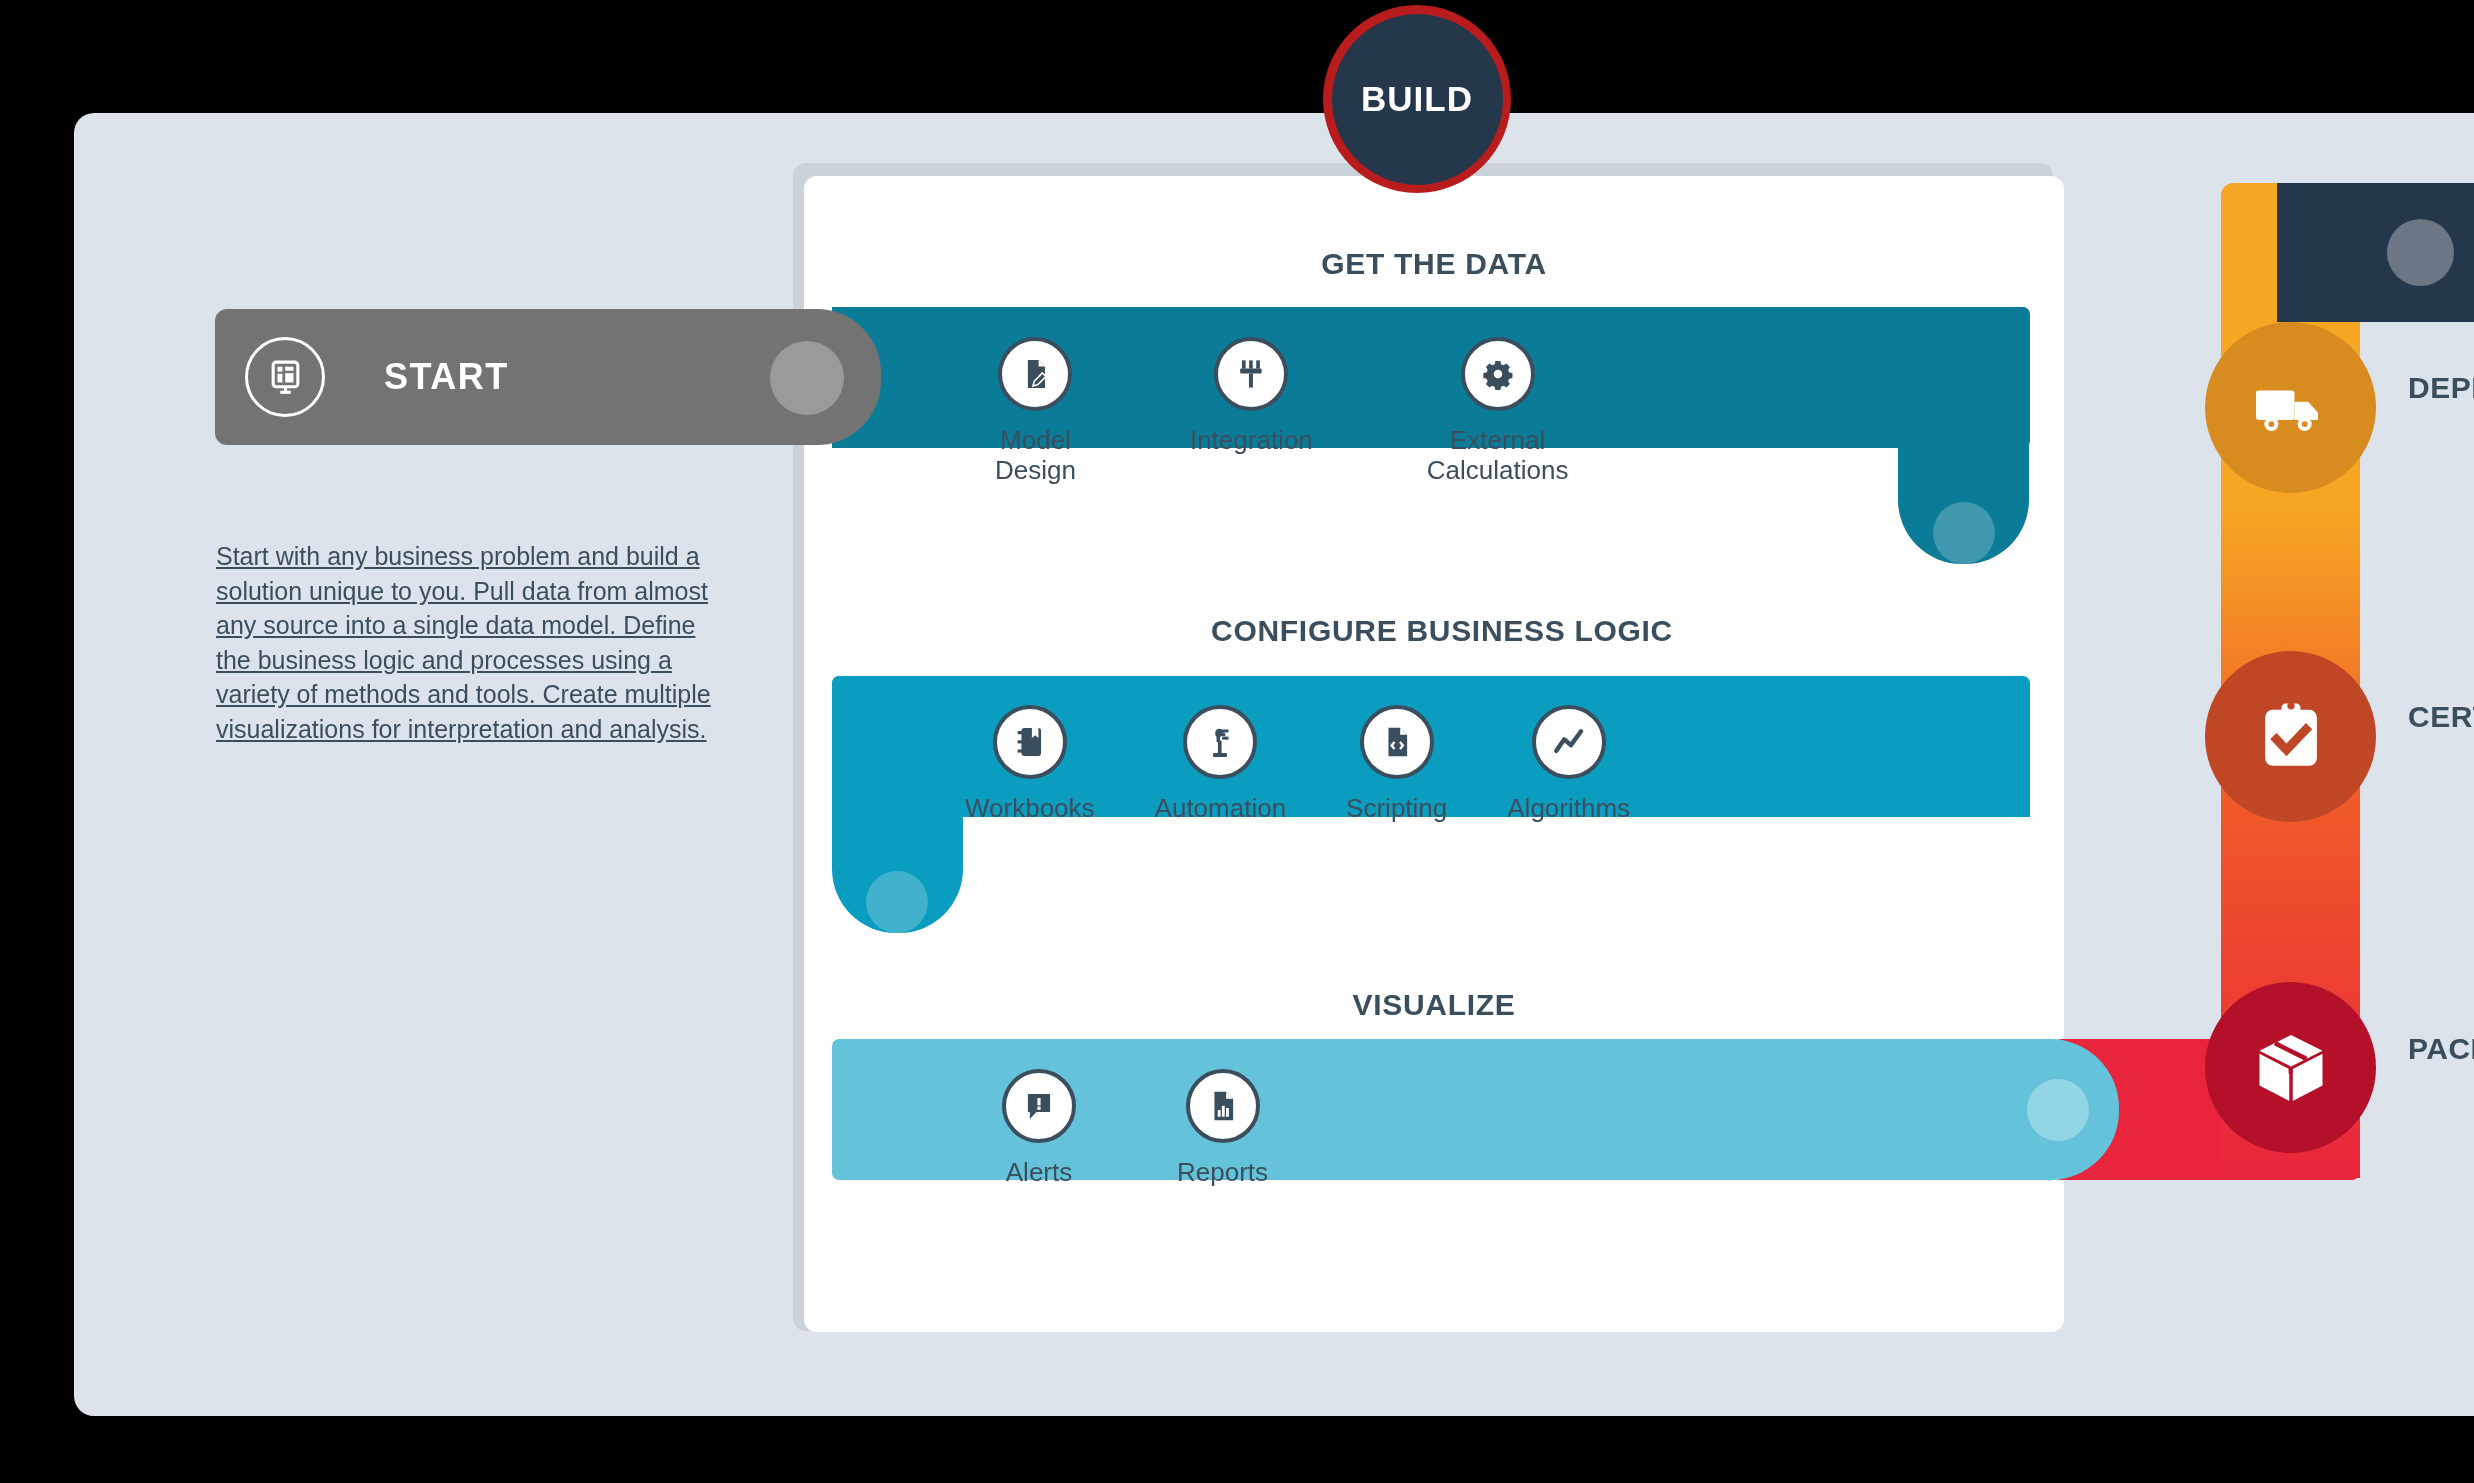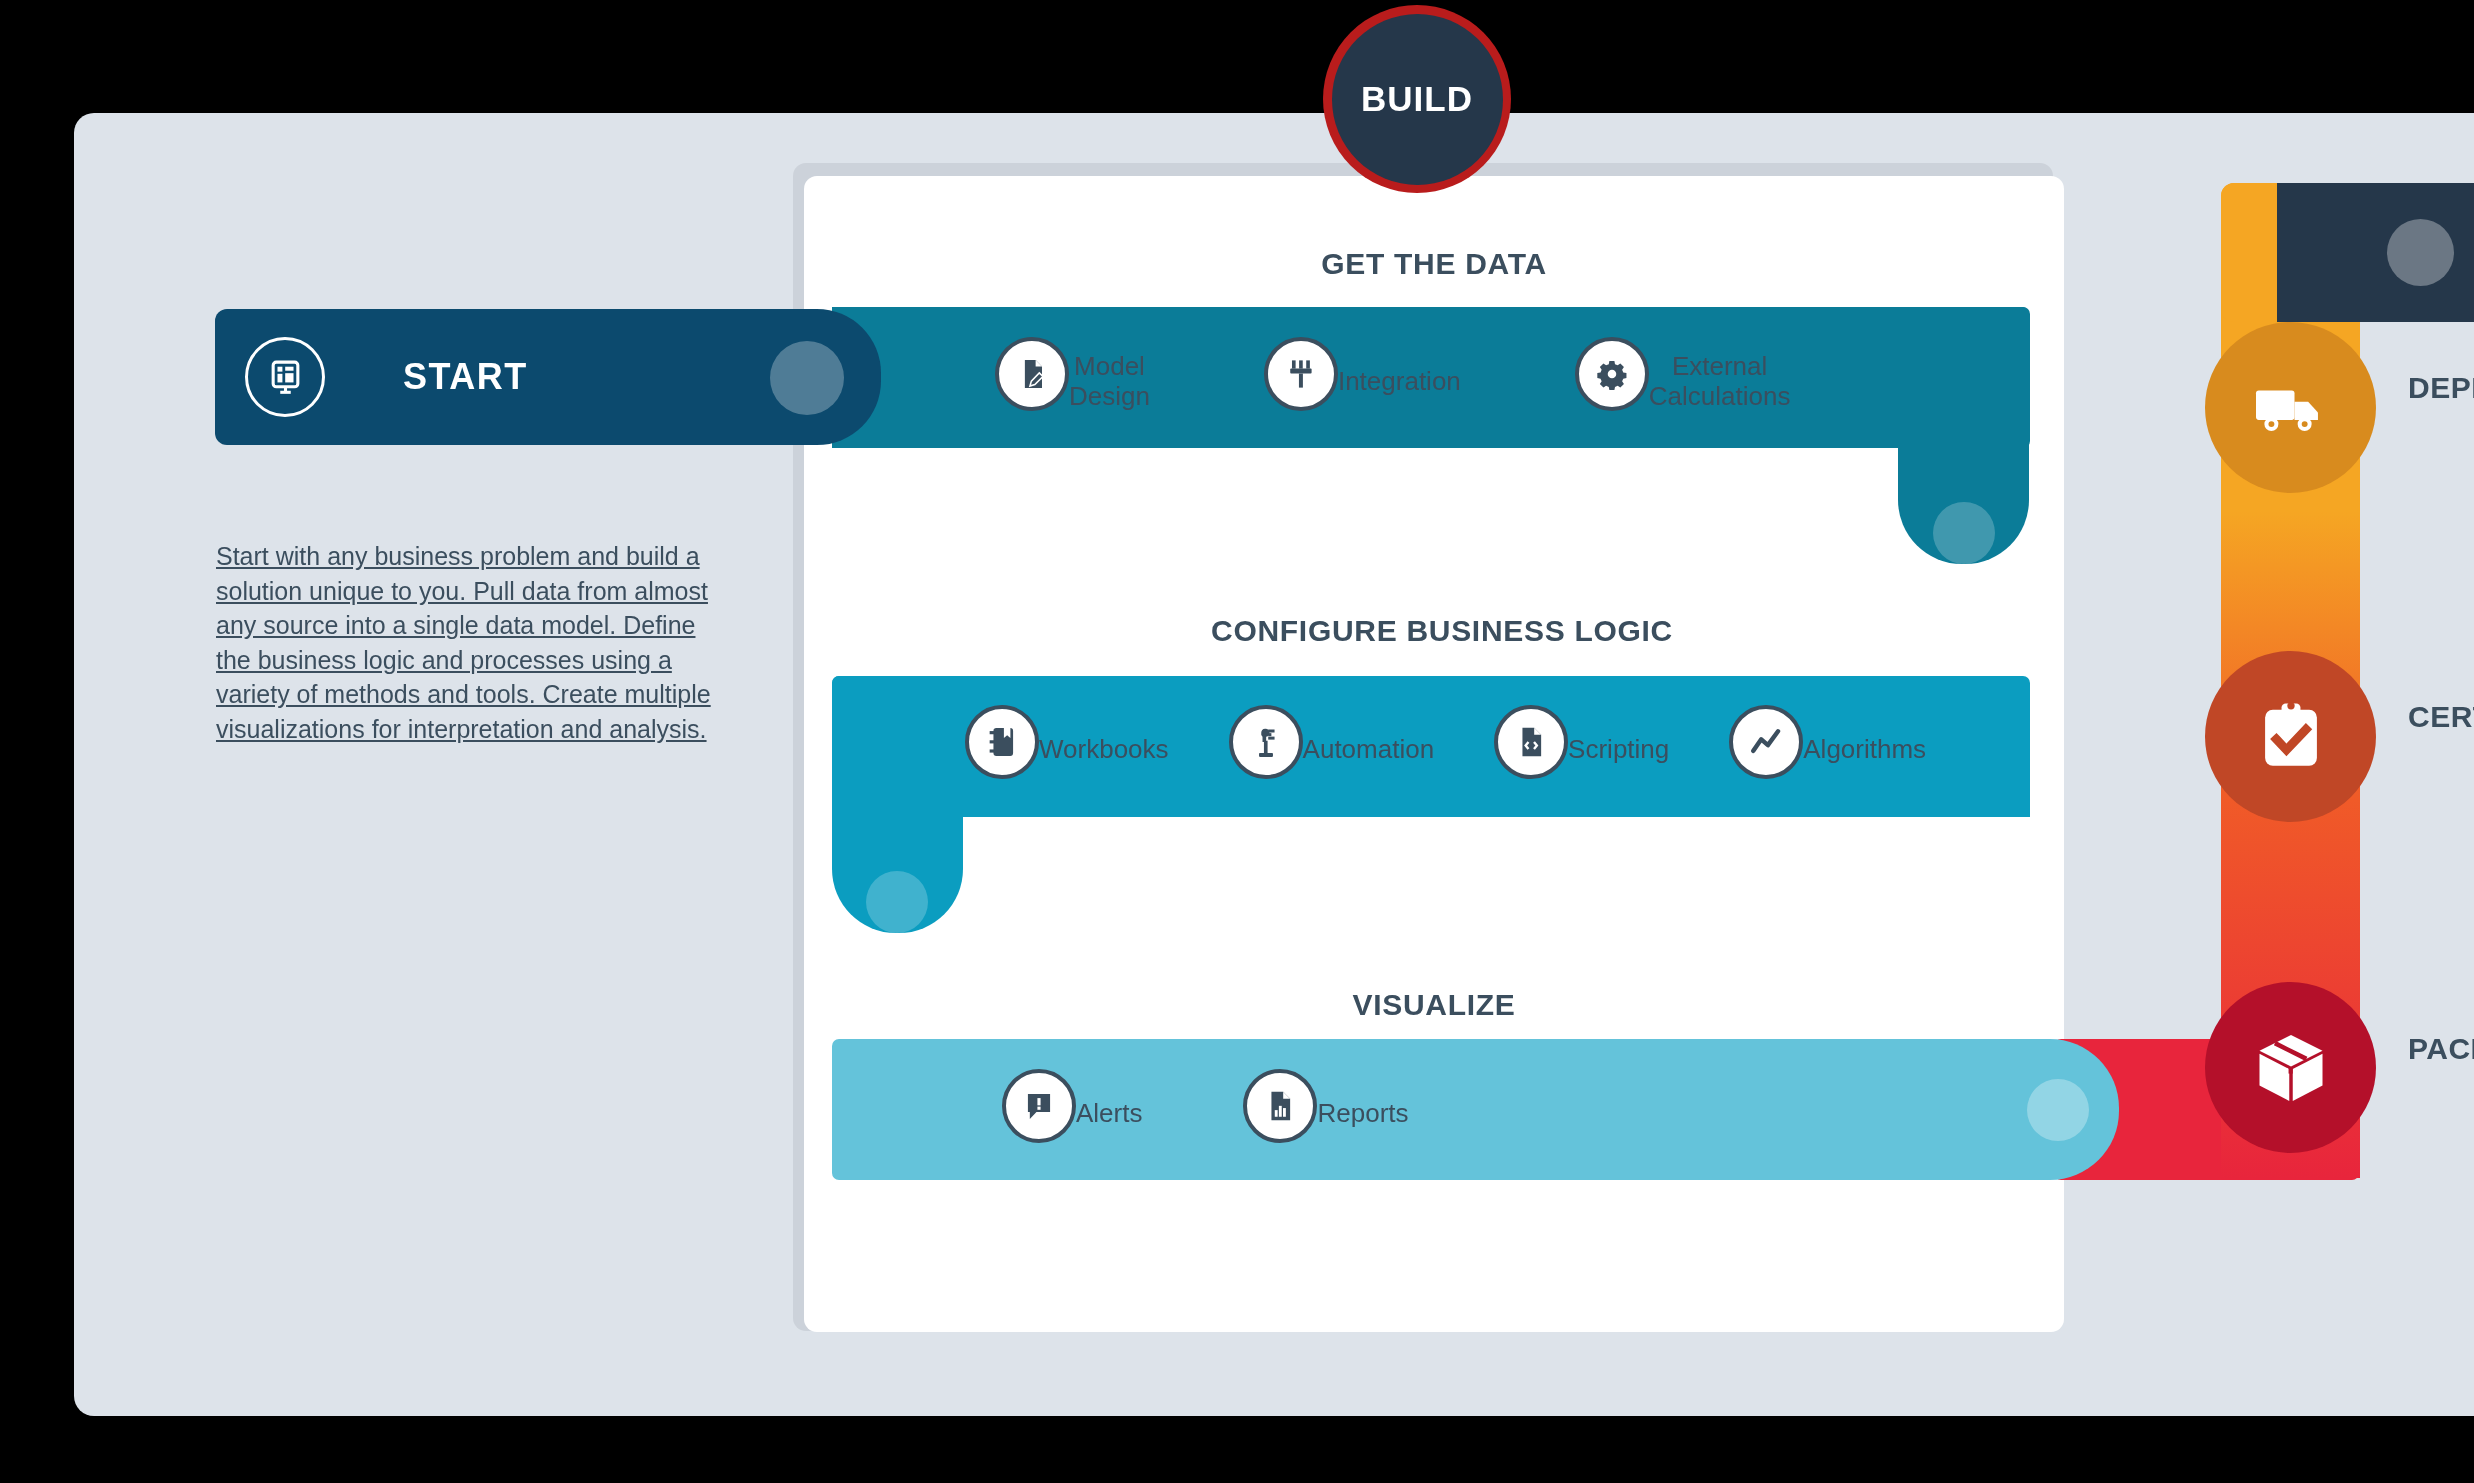--- a/index.html
+++ b/index.html
@@ -38,22 +38,22 @@
       background:#0b9dc0;border-radius:7px 0 64px 64px;}
   .dot-teal2{position:absolute;left:866px;top:871px;width:62px;height:62px;border-radius:50%;
       background:rgba(255,255,255,0.22);}
 
   .bar-blue3{left:832px;top:1039px;width:1287px;height:141px;background:#64c3da;
       border-radius:7px 69px 69px 7px;}
   .dot-blue3{position:absolute;left:2027px;top:1079px;width:62px;height:62px;border-radius:50%;
       background:rgba(255,255,255,0.30);}
 
   
-  .start-pill{position:absolute;left:215px;top:309px;width:666px;height:136px;background:#0c4a6e;
-      border-radius:12px 64px 64px 12px;display:flex;align-items:center;gap:19px;}
+  .start-pill{position:absolute;left:215px;top:309px;width:666px;height:136px;background:#737373;
+      border-radius:12px 64px 64px 12px;display:flex;align-items:center;}
   .start-ring{width:74px;height:74px;border-radius:50%;border:3.5px solid #fff;margin-left:30px;
       display:flex;align-items:center;justify-content:center;flex:none;}
   .start-label{color:#fff;font-size:36px;font-weight:bold;letter-spacing:1.5px;margin-left:59px;}
   .start-dot{position:absolute;left:770px;top:341px;width:74px;height:74px;border-radius:50%;
       background:rgba(255,255,255,0.28);}
 
   
   .vcol{position:absolute;left:2221px;top:183px;width:139px;height:995px;
       background:linear-gradient(180deg,#f5a623 0%,#f5a623 33%,#f05a28 62%,#e8253c 100%);
       border-radius:13px 13px 0 0;}
@@ -81,21 +81,21 @@
 
   
   .sec-title{position:absolute;width:1260px;left:804px;text-align:center;color:#3b4e5e;
       font-size:30px;font-weight:bold;letter-spacing:0.7px;}
   .sec-t1{top:247px;}
   .sec-t2{top:614px;padding-left:8px;}
   .sec-t3{top:988px;}
 
   
   .icon-row{position:absolute;display:flex;}
-  .icon-item{display:flex;flex-direction:row;align-items:center;}
+  .icon-item{display:flex;flex-direction:column;align-items:center;}
   .icon-circle{width:74px;height:74px;border-radius:50%;background:#fff;border:4.5px solid #3b4e5e;
       display:flex;align-items:center;justify-content:center;box-sizing:border-box;}
   .icon-label{margin-top:15px;color:#3b4e5e;font-size:26px;text-align:center;line-height:1.15;}
 
   .row1{left:995px;top:337px;gap:114px;}
   .row2{left:965px;top:705px;gap:60px;}
   .row3{left:1002px;top:1069px;gap:101px;}
 
   
   .para{position:absolute;color:#3b4e5e;font-size:25px;line-height:1.38;}

